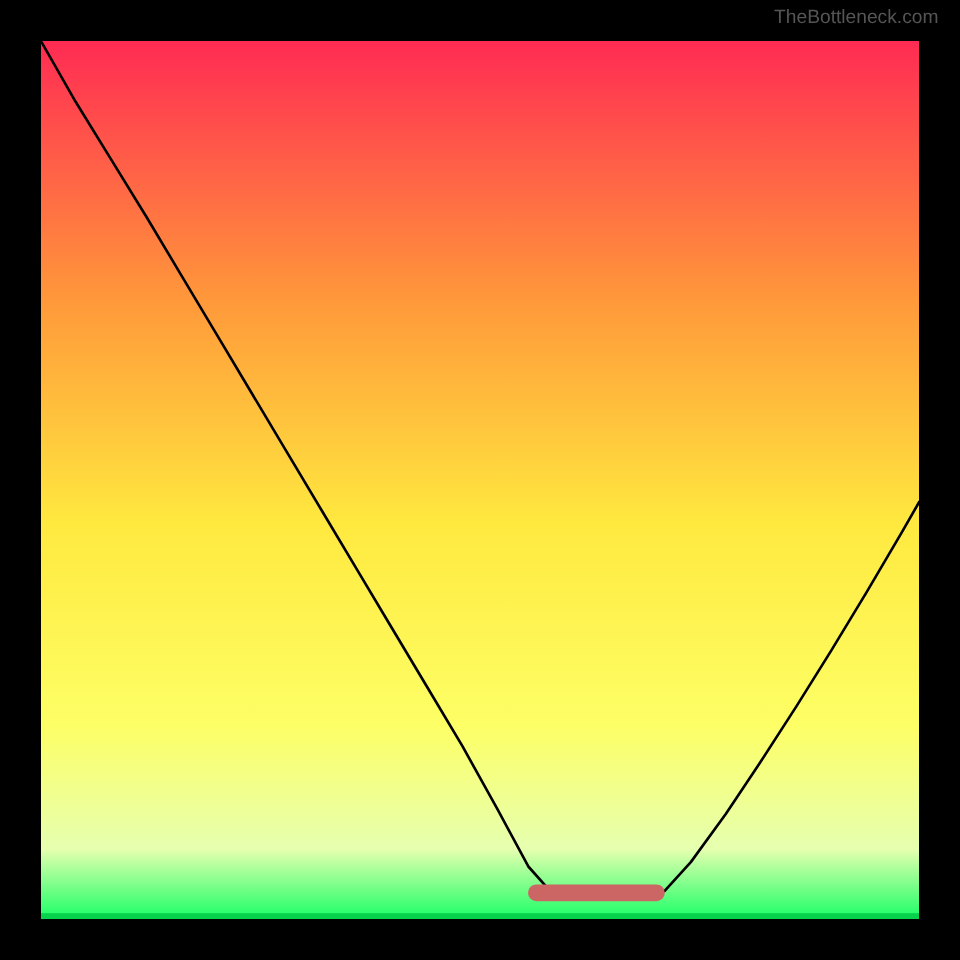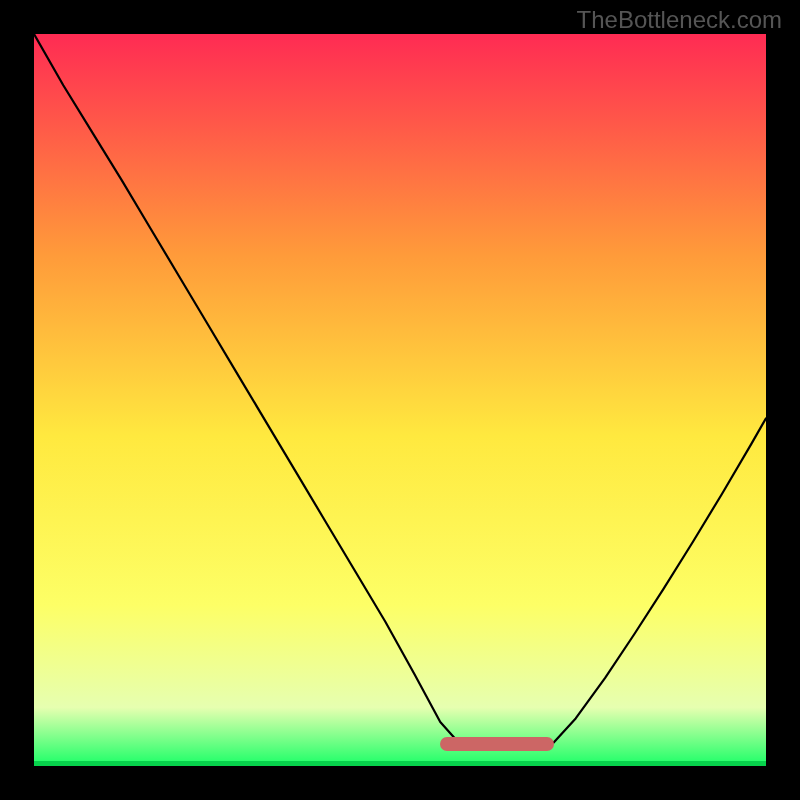--- a/index.html
+++ b/index.html
@@ -9,21 +9,21 @@
     height: 800px;
     background: #000000;
     overflow: hidden;
     font-family: Arial, Helvetica, sans-serif;
   }
   .watermark {
     position: absolute;
     top: 6px;
     right: 18px;
     color: #555555;
-    font-size: 24px;
+    font-size: 16px;
     font-weight: 500;
     font-family: Arial, Helvetica, sans-serif;
     letter-spacing: 0px;
     z-index: 10;
     margin-left: 24px;
   }
   .plot-area {
     position: absolute;
     left: 34px;
     top: 34px;

